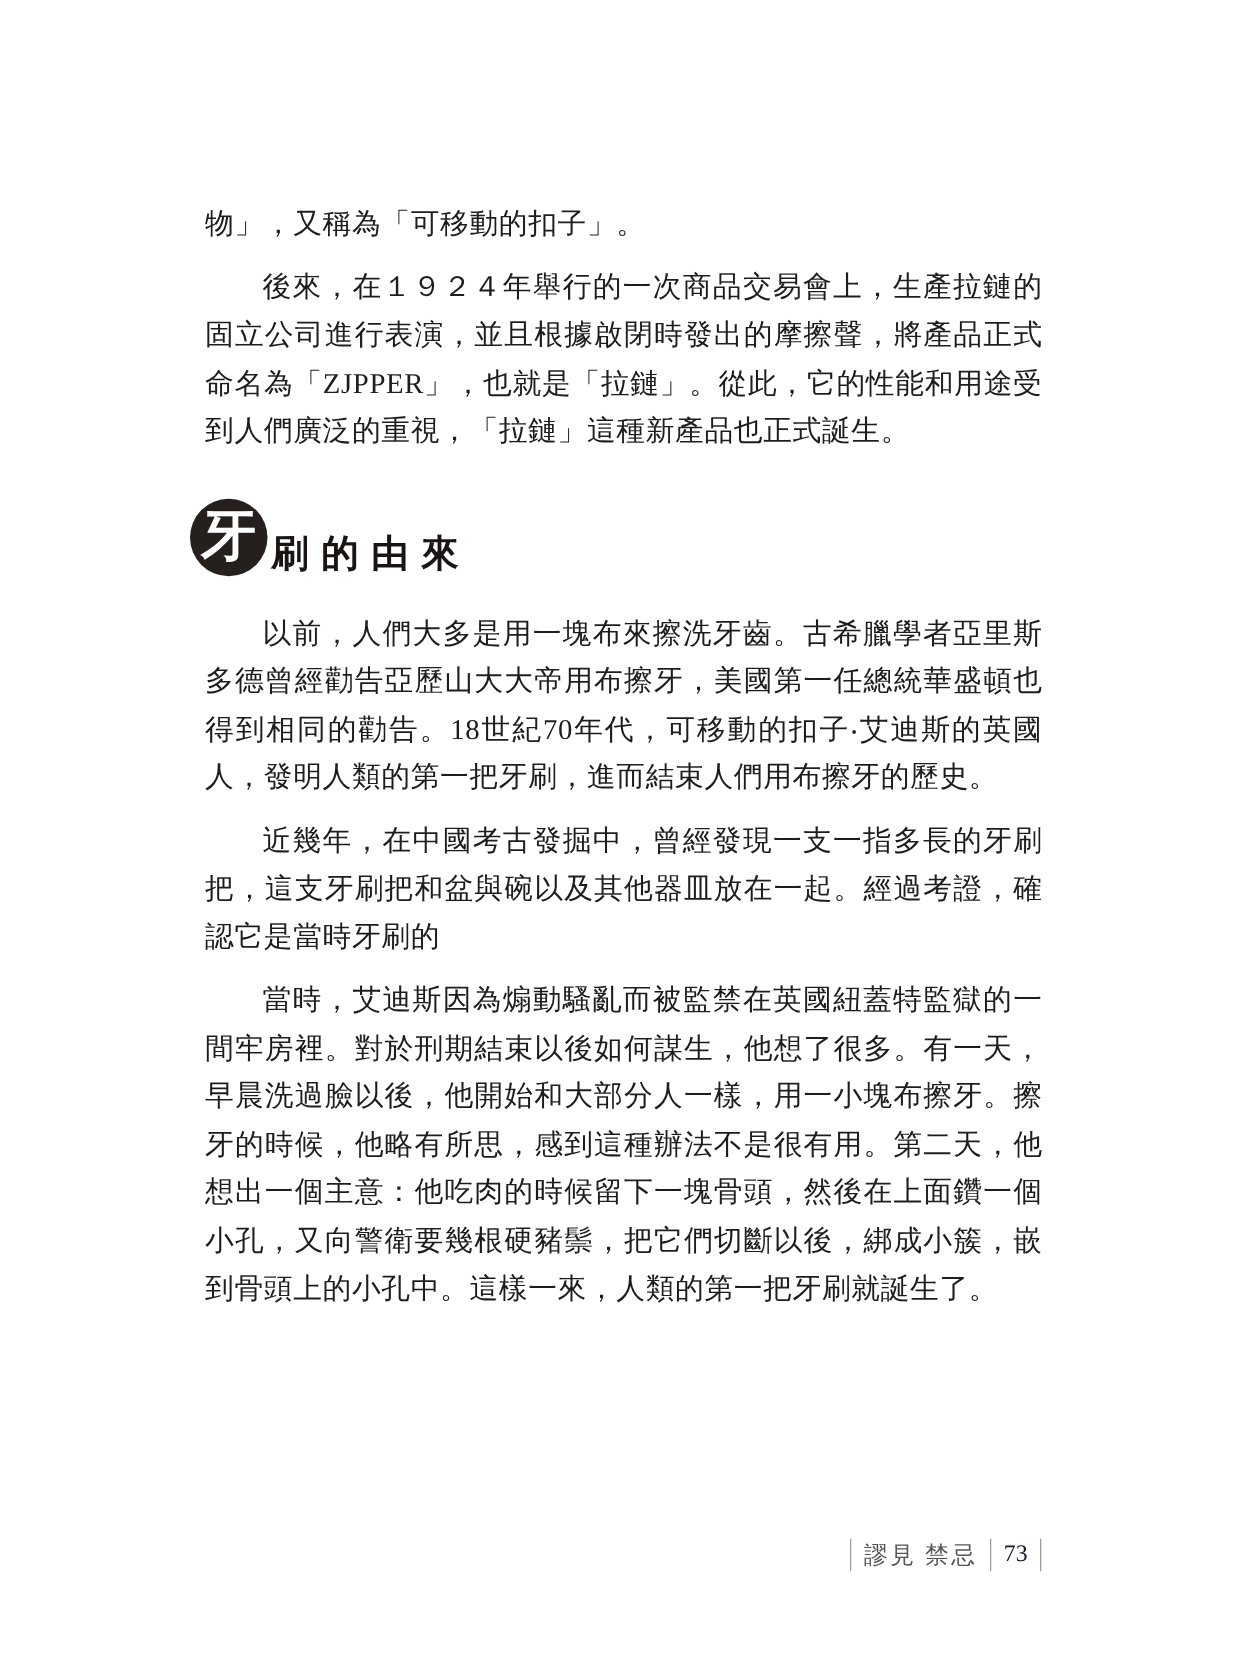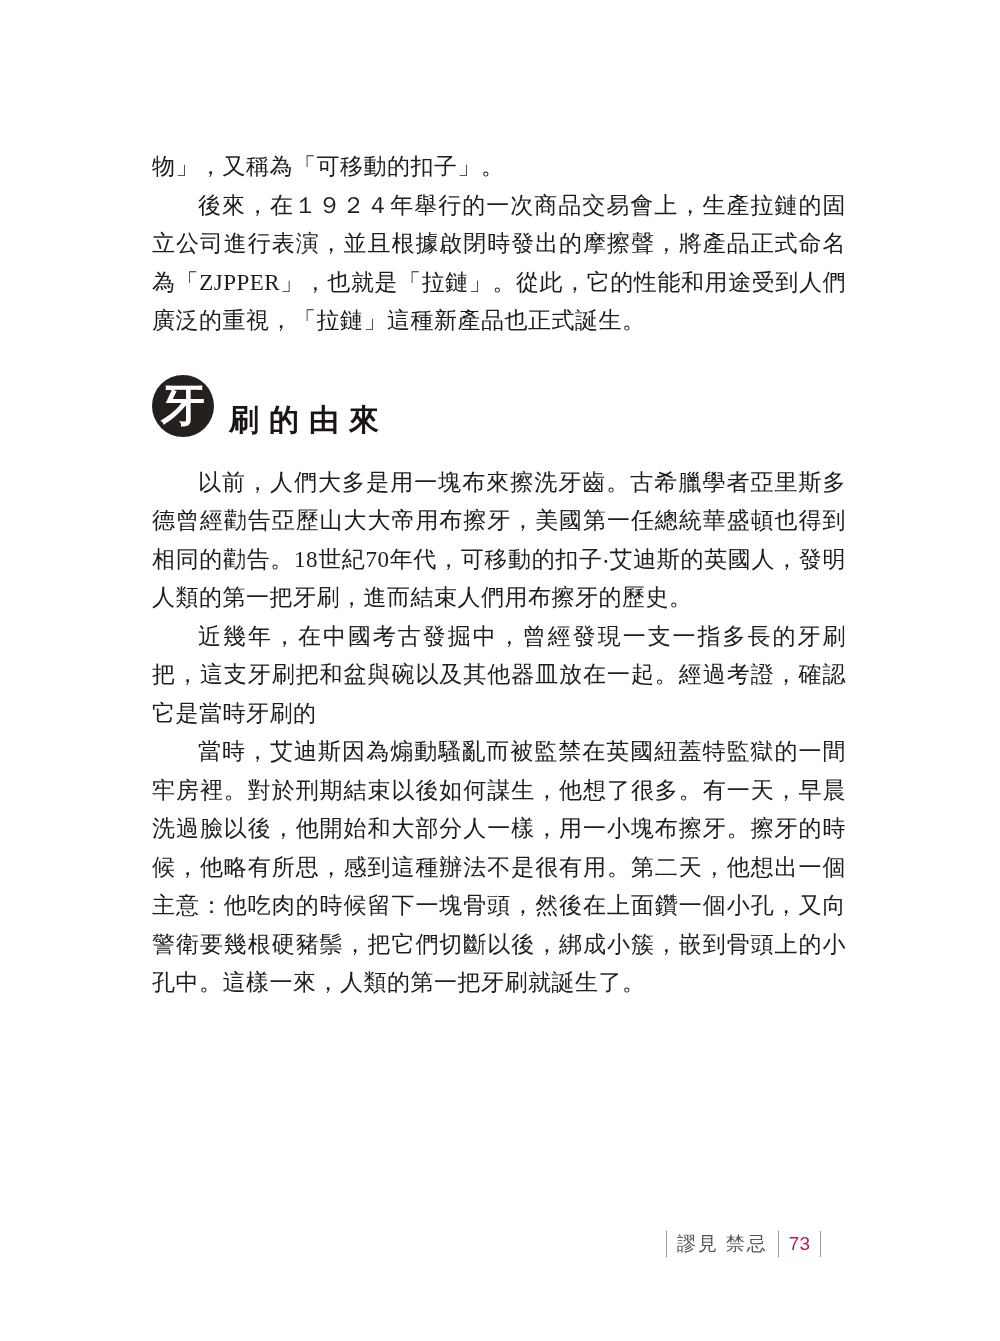--- a/index.html
+++ b/index.html
@@ -15,21 +15,21 @@
     font-family: "Liberation Serif", "DejaVu Serif", serif;
     overflow: hidden;
   }
   .content {
     position: absolute;
     left: 152px;
     top: 148px;
     width: 694px;
   }
   .para {
-    margin: 0;
+    margin: 12px;
     font-size: 23px;
     line-height: 38.5px;
     color: #1d1d1d;
     text-align: justify;
     text-justify: inter-ideograph;
     letter-spacing: 0.5px;
   }
   .para.indent {
     text-indent: 2em;
   }
@@ -57,50 +57,50 @@
     font-family: "Liberation Sans", "DejaVu Sans", sans-serif;
     line-height: 1;
     transform: translateY(-1px);
   }
   .heading-rest {
     font-family: "Liberation Sans", "DejaVu Sans", sans-serif;
     font-weight: 700;
     font-size: 30px;
     color: #1a1512;
     letter-spacing: 10px;
-    margin-left: 15px;
+    margin-left: 3px;
     padding-bottom: 2px;
     line-height: 1;
     white-space: nowrap;
   }
   .page-footer {
     position: absolute;
     top: 1230px;
-    right: 169px;
+    right: 157px;
     display: flex;
     align-items: center;
     height: 28px;
   }
   .divider {
     width: 1px;
     height: 26px;
     background: #9a9a9a;
     margin: 0 10px;
   }
   .book-title {
     font-size: 19px;
     color: #555555;
     letter-spacing: 2px;
     white-space: pre;
     font-family: "Liberation Serif", "DejaVu Serif", serif;
   }
   .page-number {
     font-size: 19px;
-    color: #be185d;
-    font-family: Liberation Sans, sans-serif;
+    color: #0f172a;
+    font-family: Liberation Serif, serif;
   }
 </style>
 </head>
 <body>
 
 <div class="page">
 
   <main class="content">
 
     <p class="para">物」，又稱為「可移動的扣子」。</p>

